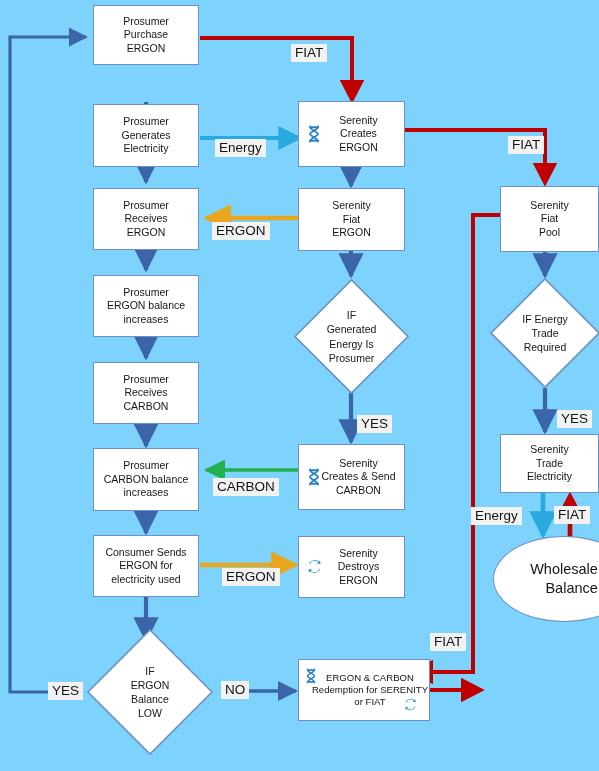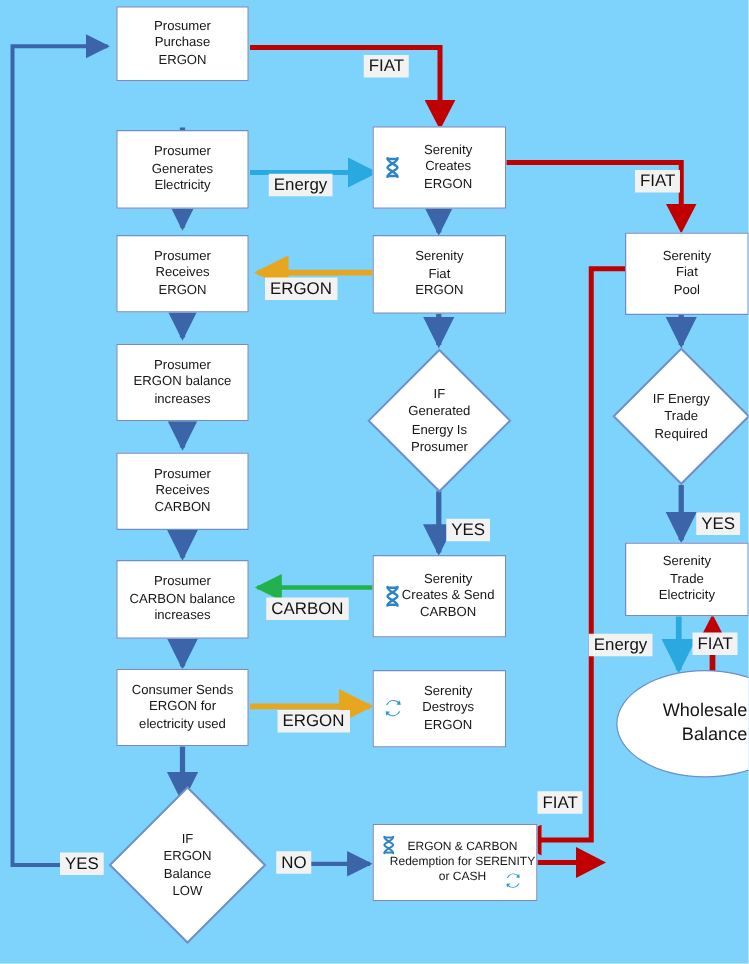--- a/index.html
+++ b/index.html
@@ -253,21 +253,21 @@
       <svg viewBox="0 0 18 18" width="15" height="15">
         <g fill="#2e9bd4">
           <path d="M4.3,6.2 A5.2,5.2 0 0 1 13.0,4.6 L11.6,6.0 L15.4,6.3 L14.8,2.6 L13.6,3.7 A6.8,6.8 0 0 0 2.9,6.6 z"></path>
           <path d="M13.7,11.8 A5.2,5.2 0 0 1 5.0,13.4 L6.4,12.0 L2.6,11.7 L3.2,15.4 L4.4,14.3 A6.8,6.8 0 0 0 15.1,11.4 z"></path>
         </g>
       </svg>
     </span>
     <div class="txt" style="padding-left:12px;font-size:9.6px;">
       <span>ERGON &amp; CARBON</span>
       <span>Redemption for SERENITY</span>
-      <span>or CASH</span>
+      <span>or FIAT</span>
     </div>
   </div>
 
   <div class="diamond" style="left:293px;top:278px;width:117px;height:117px;">
     <svg class="shape" viewBox="0 0 117 117">
       <polygon points="58.5,2 115,58.5 58.5,115 2,58.5" fill="#ffffff" stroke="#6f90c6" stroke-width="1.6"></polygon>
     </svg>
     <div class="txt">
       <span>IF</span>
       <span>Generated</span>

